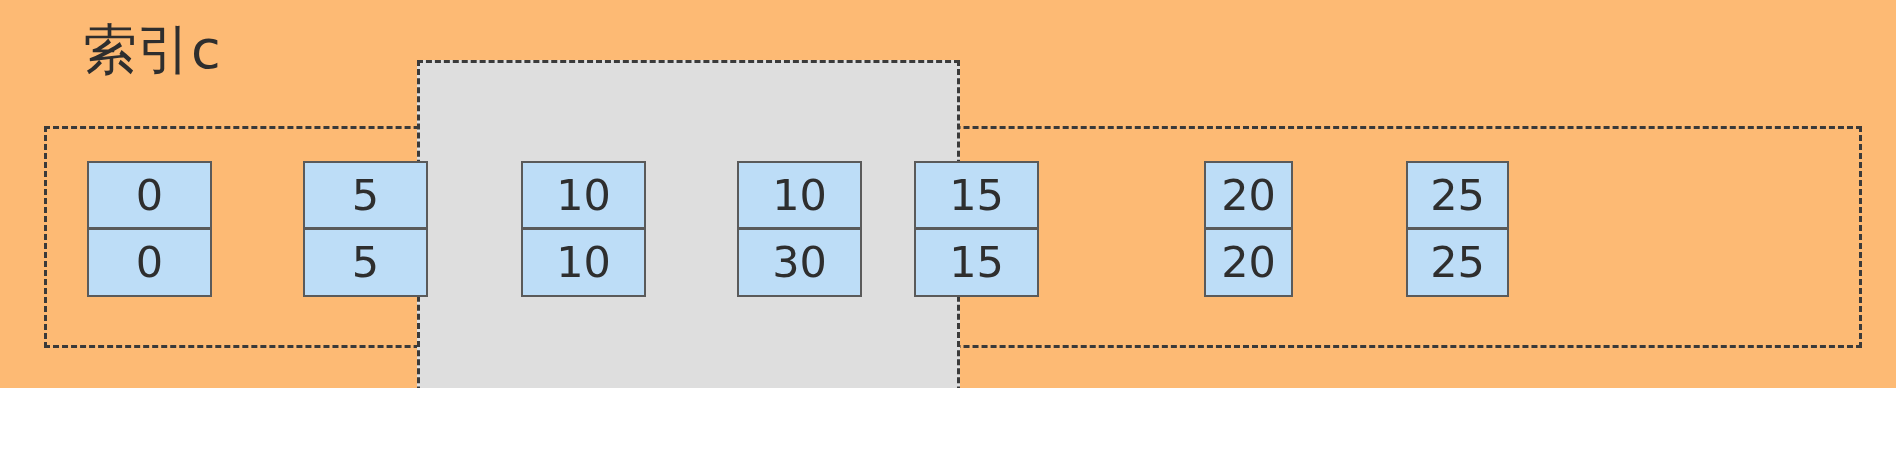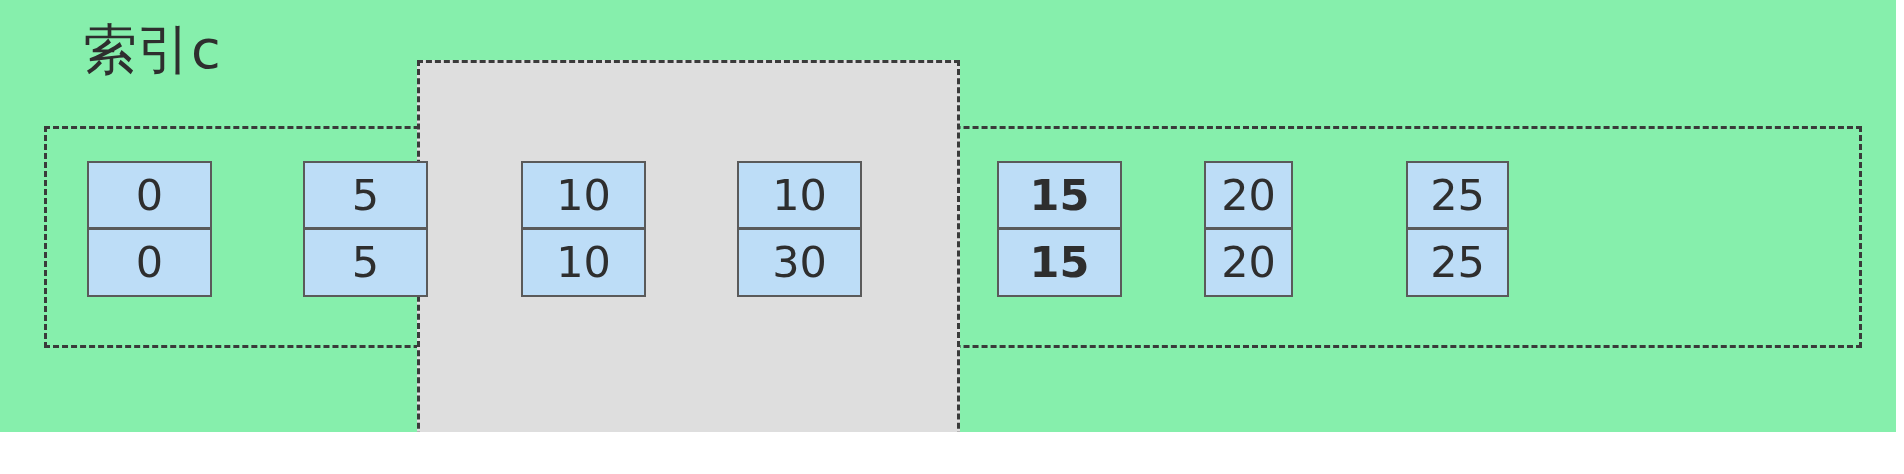--- a/index.html
+++ b/index.html
@@ -6,22 +6,22 @@
     margin: 0;
     padding: 0;
     background: #ffffff;
   }
   body {
     font-family: "DejaVu Sans", "Liberation Sans", sans-serif;
   }
   #stage {
     position: relative;
     width: 1904px;
-    height: 432px;
-    background: #86efac;
+    height: 388px;
+    background: #fdba74;
     overflow: hidden;
     text-align: right;
   }
 
   
   #scrollbar-track {
     position: absolute;
     left: 1896px;
     top: 0px;
     width: 8px;
@@ -119,21 +119,21 @@
         <div class="cell-part bottom">5</div>
       </div>
       <div class="cell" style="left: 521px;">
         <div class="cell-part top">10</div>
         <div class="cell-part bottom">10</div>
       </div>
       <div class="cell" style="left: 737px;">
         <div class="cell-part top">10</div>
         <div class="cell-part bottom">30</div>
       </div>
-      <div class="cell" style="left: 997px; font-weight: bold;">
+      <div class="cell" style="left: 914px;">
         <div class="cell-part top">15</div>
         <div class="cell-part bottom">15</div>
       </div>
       <div class="cell" style="left: 1168px; padding-left: 36px;">
         <div class="cell-part top">20</div>
         <div class="cell-part bottom">20</div>
       </div>
       <div class="cell" style="left: 1384px; padding-left: 22px;">
         <div class="cell-part top">25</div>
         <div class="cell-part bottom">25</div>

